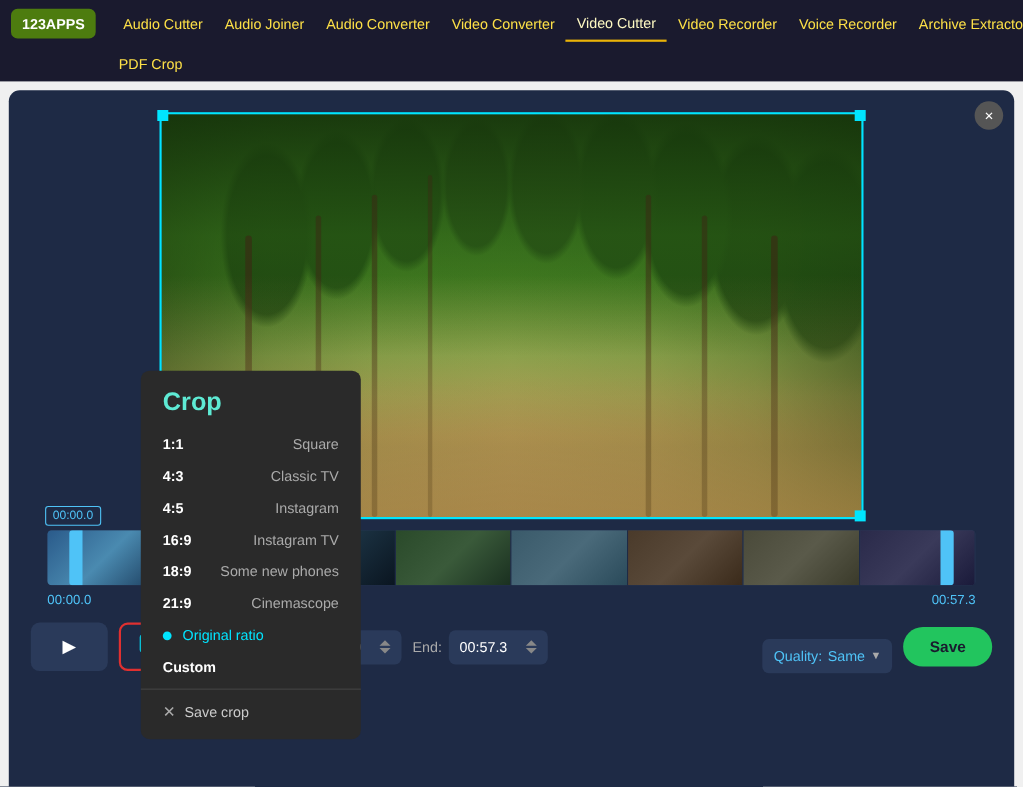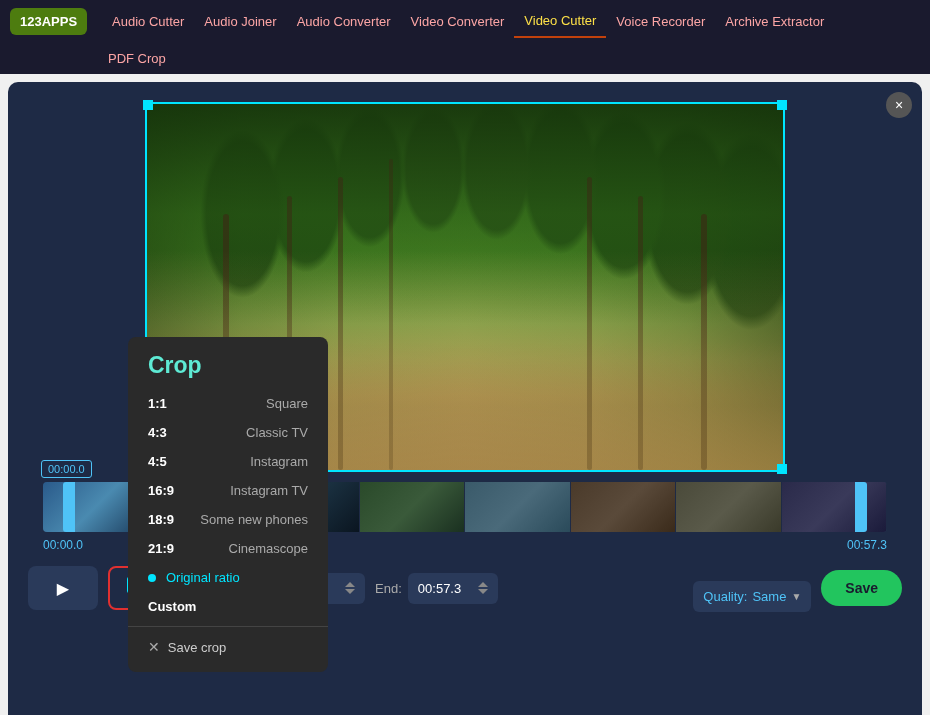--- a/index.html
+++ b/index.html
@@ -19,30 +19,30 @@
       color: white;
       font-weight: bold;
       font-size: 13px;
       padding: 6px 10px;
       border-radius: 6px;
       margin-right: 15px;
       margin-top: 8px;
       margin-bottom: 8px;
     }
     .nav-link {
-      color: #fca5a5;
+      color: #fde047;
       font-size: 13px;
       padding: 8px 10px;
       cursor: pointer;
       text-decoration: none;
       white-space: nowrap;
     }
     .nav-link.active {
-      color: #fde047;
-      border-bottom: 2px solid #c2410c;
+      color: #fef9c3;
+      border-bottom: 2px solid #eab308;
     }
     .nav-second-row {
       display: flex;
       width: 100%;
       padding-left: 88px;
     }
 
     
     .main-container {
       background: #1e2a45;
@@ -391,20 +391,21 @@
 <body>
 
 <div class="top-nav">
   <div class="nav-row1">
     <div class="logo">123APPS</div>
     <a class="nav-link">Audio Cutter</a>
     <a class="nav-link">Audio Joiner</a>
     <a class="nav-link">Audio Converter</a>
     <a class="nav-link">Video Converter</a>
     <a class="nav-link active">Video Cutter</a>
+    <a class="nav-link">Video Recorder</a>
     <a class="nav-link">Voice Recorder</a>
     <a class="nav-link">Archive Extractor</a>
   </div>
   <div class="nav-second-row">
     <a class="nav-link">PDF Crop</a>
   </div>
 </div>
 
 <div class="main-container">
 

